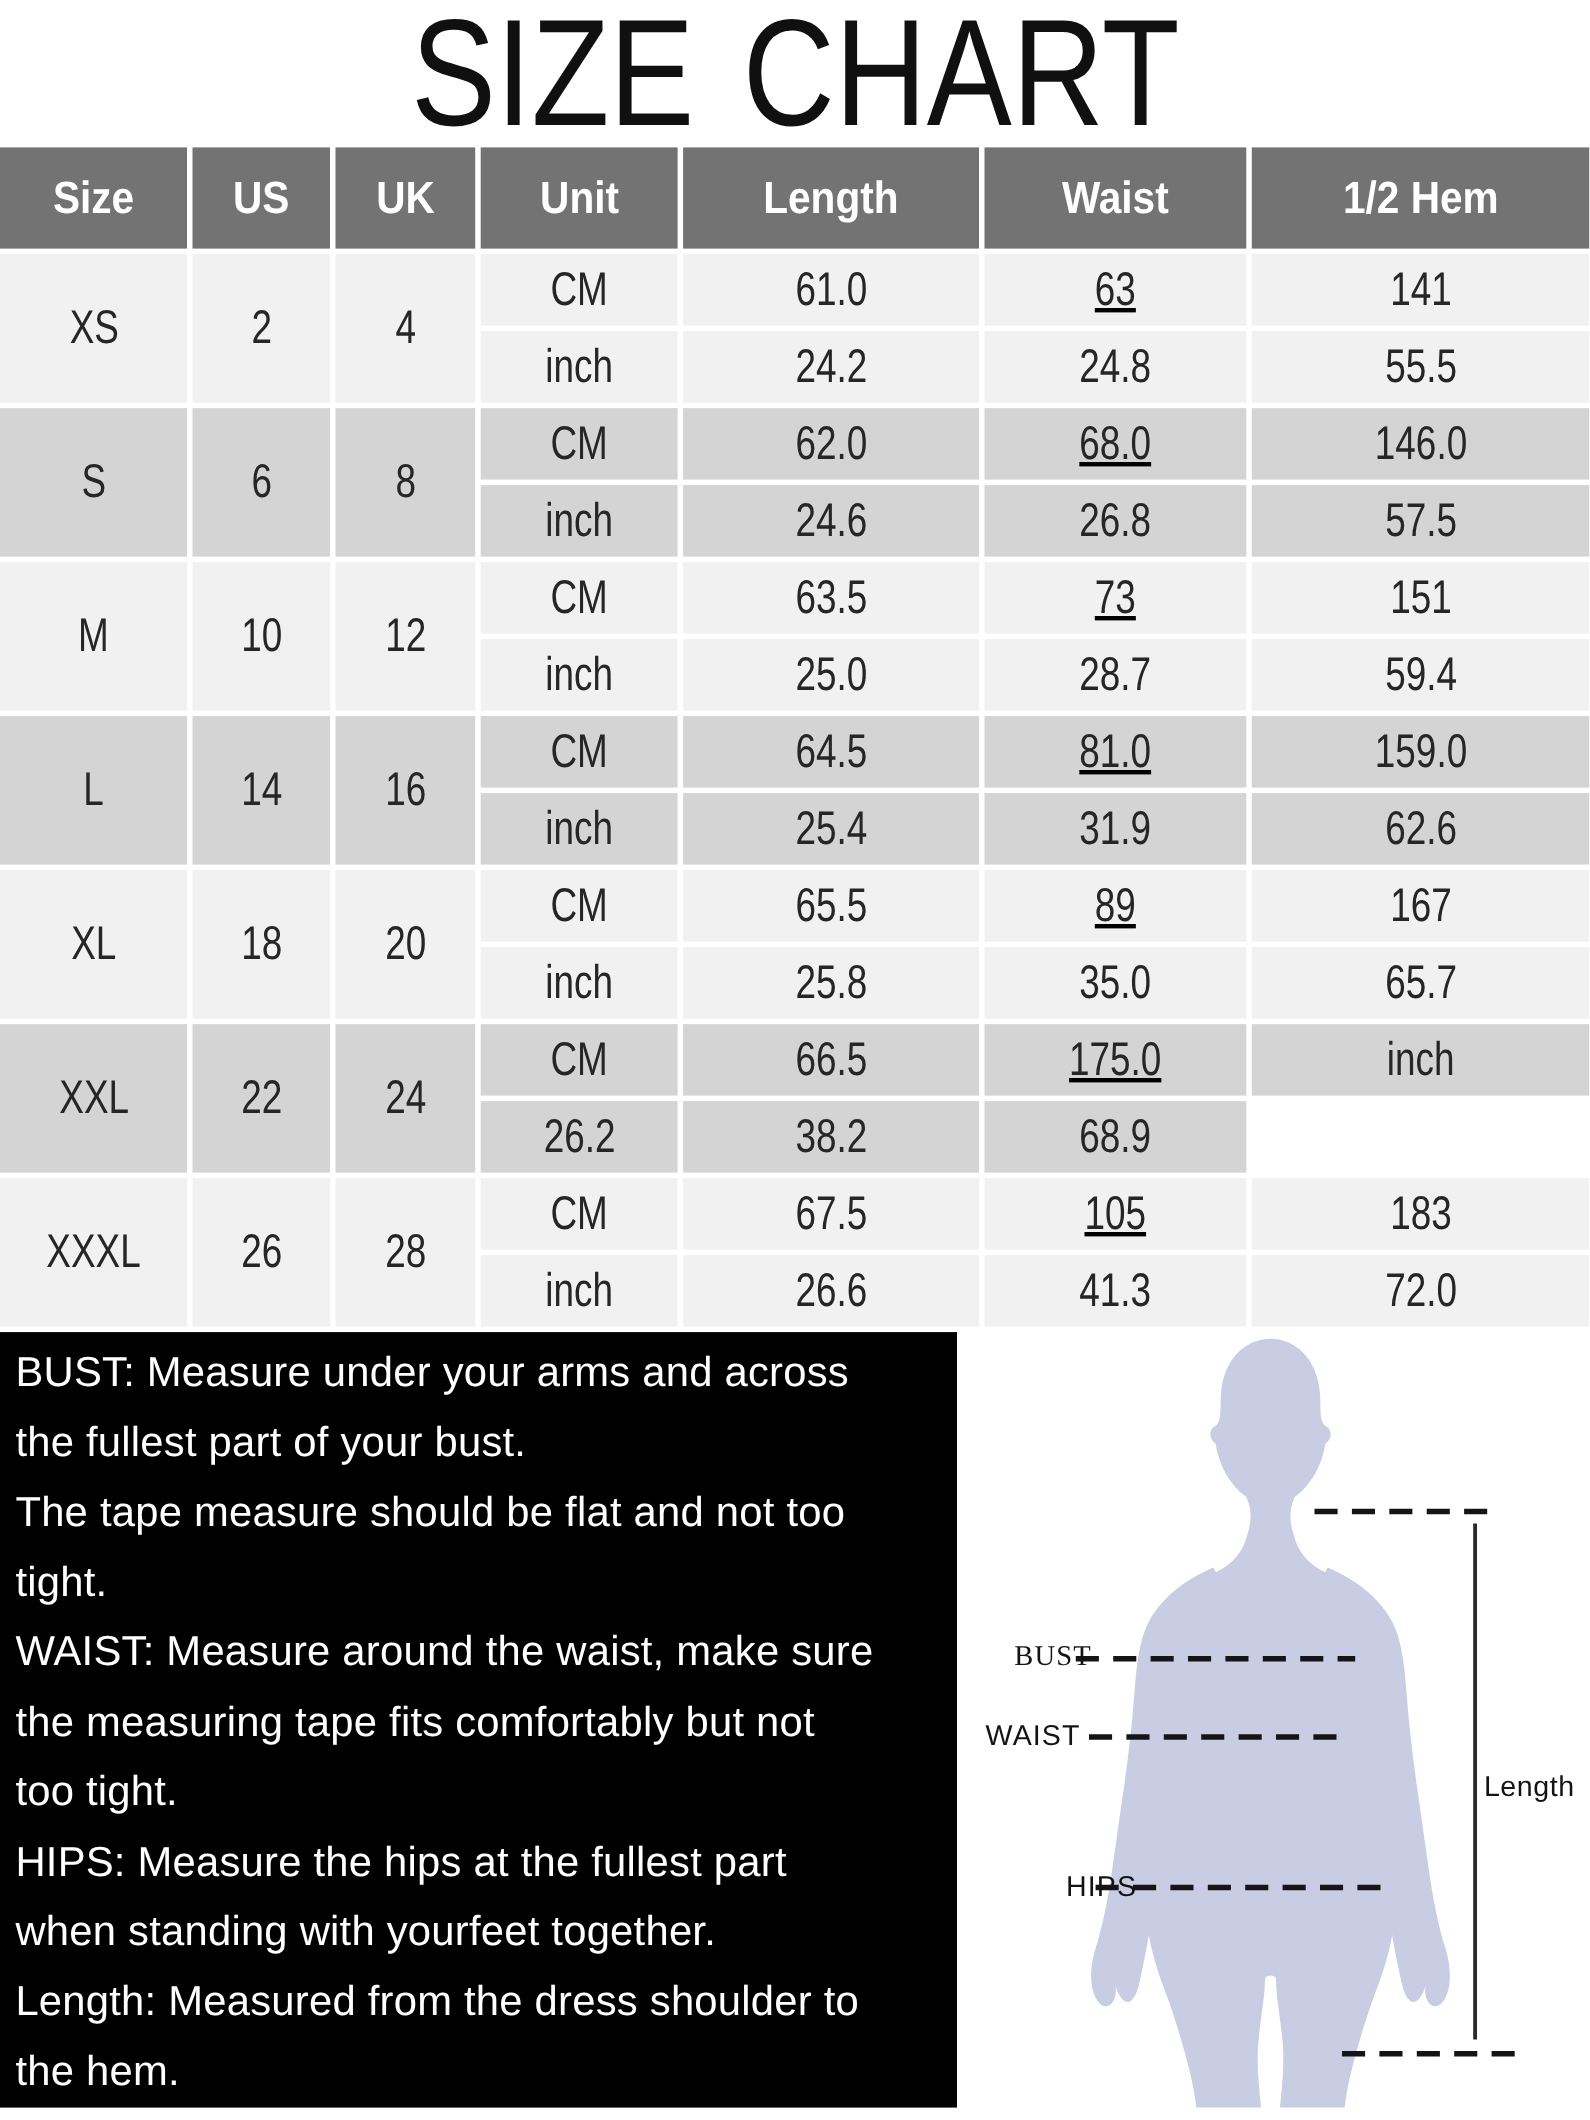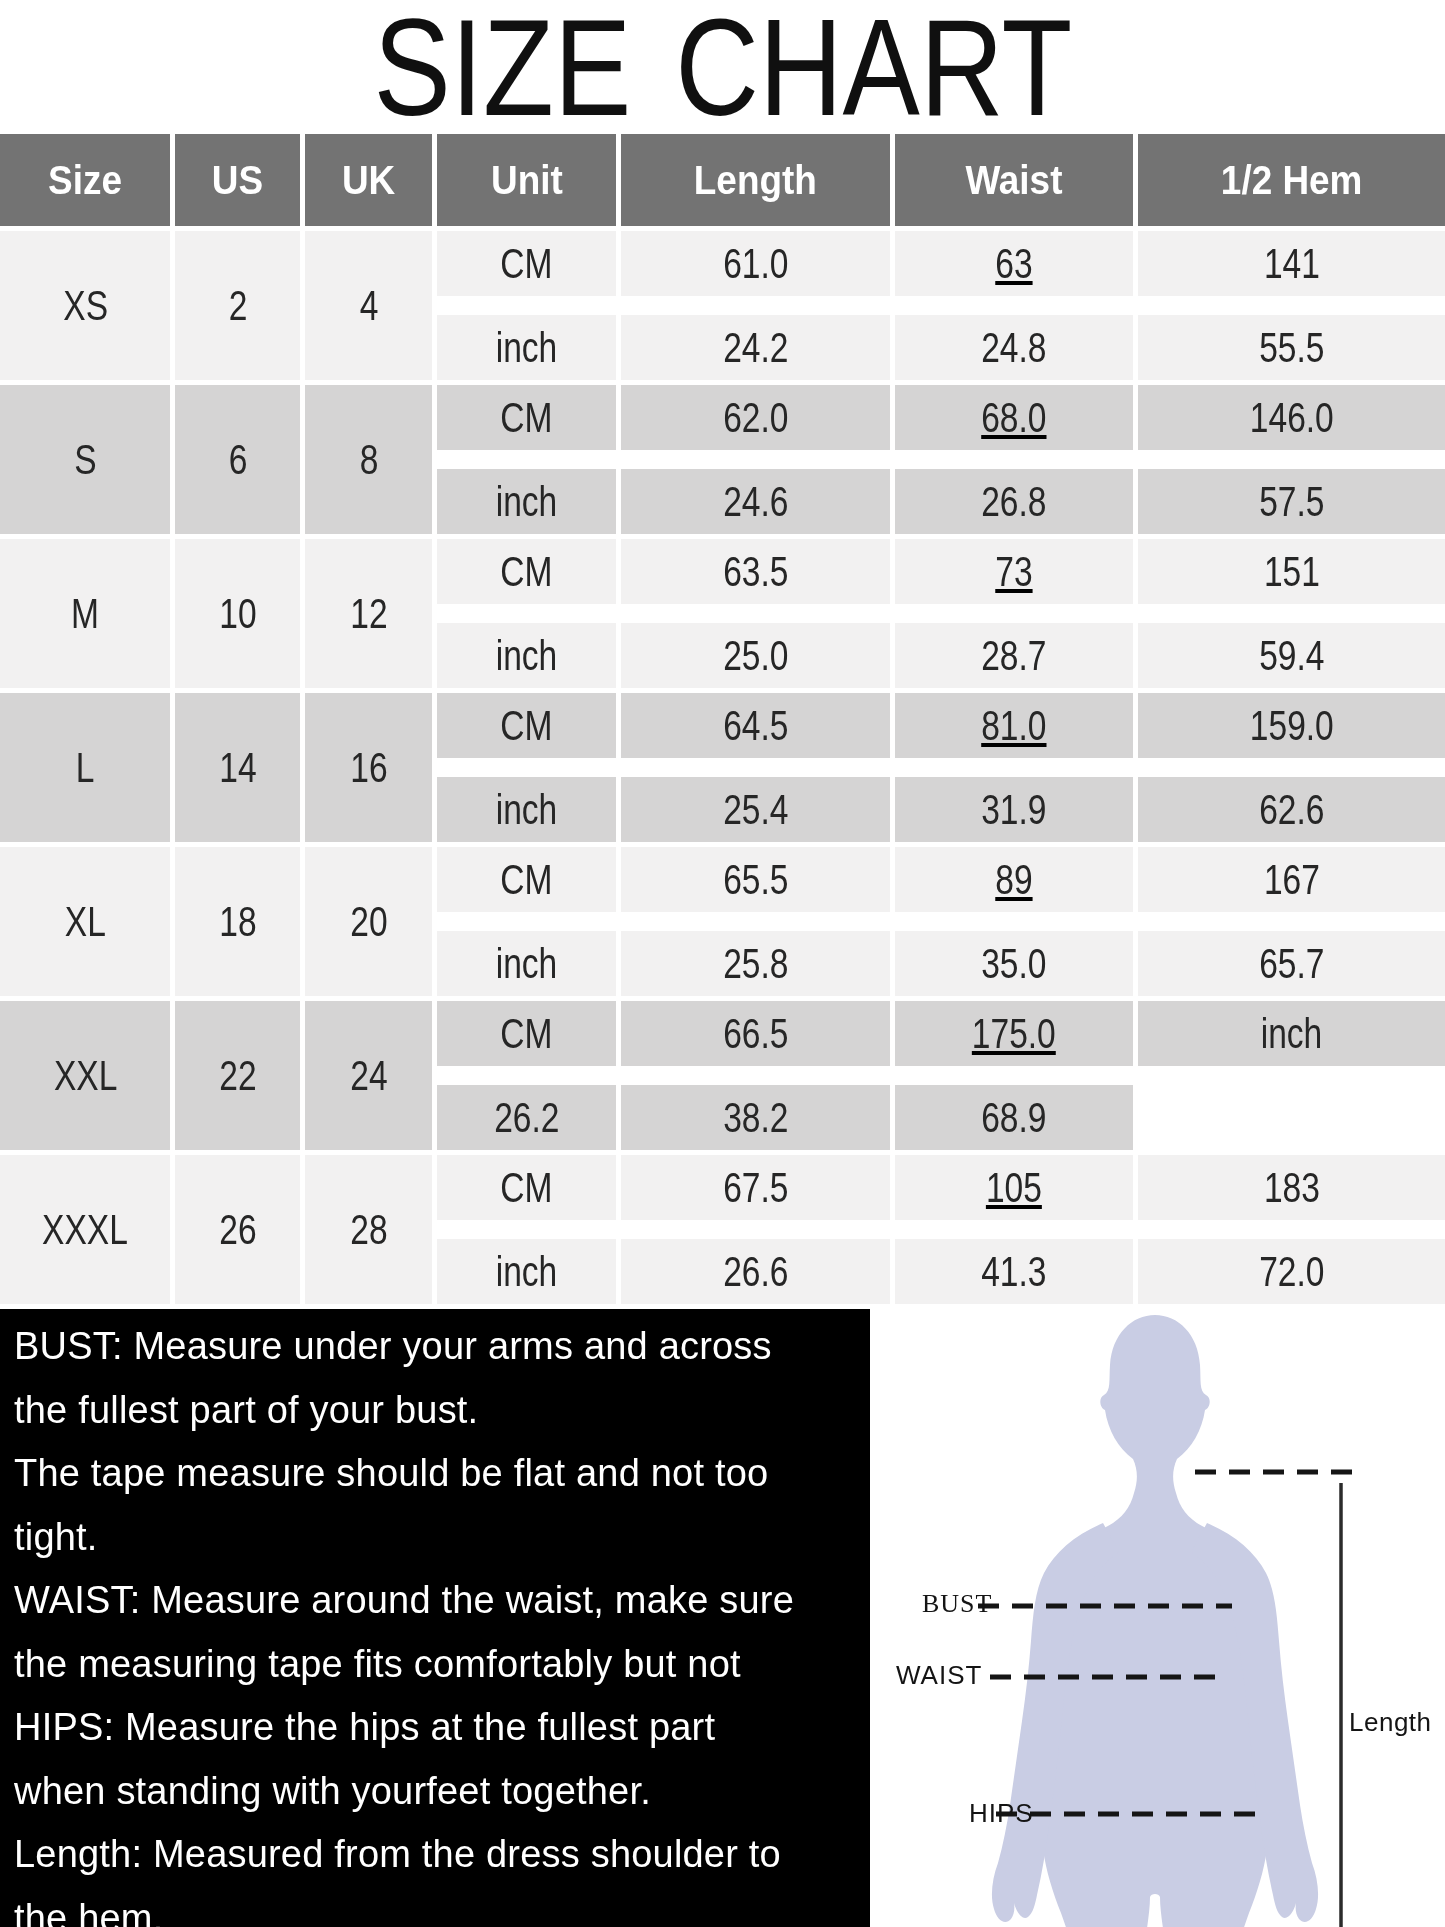--- a/index.html
+++ b/index.html
@@ -20,21 +20,21 @@
     display:grid;
     grid-template-columns:170fr 124fr 127fr 178fr 269fr 237fr 306fr;
     column-gap:5px;
   }
   .thead { height:92px; }
   .thead .hcell {
     background:#737373; color:#ffffff; display:flex; align-items:center; justify-content:center;
   }
   .hcell span { display:inline-block; font-size:41px; font-weight:700; transform:scaleX(0.9); white-space:nowrap; }
 
-  .tblock { grid-template-rows:65px 65px; row-gap:19px; }
+  .tblock { grid-template-rows:65px 65px; row-gap:5px; }
   .tblock .cell { display:flex; align-items:center; justify-content:center; }
   .tblock.light .cell { background:#f2f1f1; }
   .tblock.dark  .cell { background:#d5d4d4; }
   .cell span.c { display:inline-block; font-size:43px; font-weight:400; color:#262626; transform:scaleX(0.78); white-space:nowrap; }
   .tblock > :nth-child(1) { grid-area:1/1/3/2; }
   .tblock > :nth-child(2) { grid-area:1/2/3/3; }
   .tblock > :nth-child(3) { grid-area:1/3/3/4; }
   .tblock > :nth-child(4) { grid-area:1/4; }
   .tblock > :nth-child(5) { grid-area:1/5; }
   .tblock > :nth-child(6) { grid-area:1/6;text-decoration:underline; }
@@ -346,20 +346,21 @@
 
 <div class="bottom">
 
   <div class="instructions">
     <div class="iline">BUST: Measure under your arms and across</div>
     <div class="iline">the fullest part of your bust.</div>
     <div class="iline">The tape measure should be flat and not too</div>
     <div class="iline">tight.</div>
     <div class="iline">WAIST: Measure around the waist, make sure</div>
     <div class="iline">the measuring tape fits comfortably but not</div>
+    <div class="iline">too tight.</div>
     <div class="iline">HIPS: Measure the hips at the fullest part</div>
     <div class="iline">when standing with yourfeet together.</div>
     <div class="iline">Length: Measured from the dress shoulder to</div>
     <div class="iline">the hem.</div>
   </div>
 
   <div class="diagram">
     <svg width="575" height="705" viewBox="0 0 575 705">
       <g transform="translate(115,0)" fill="#c9cde4">
         <path d="M170,6

